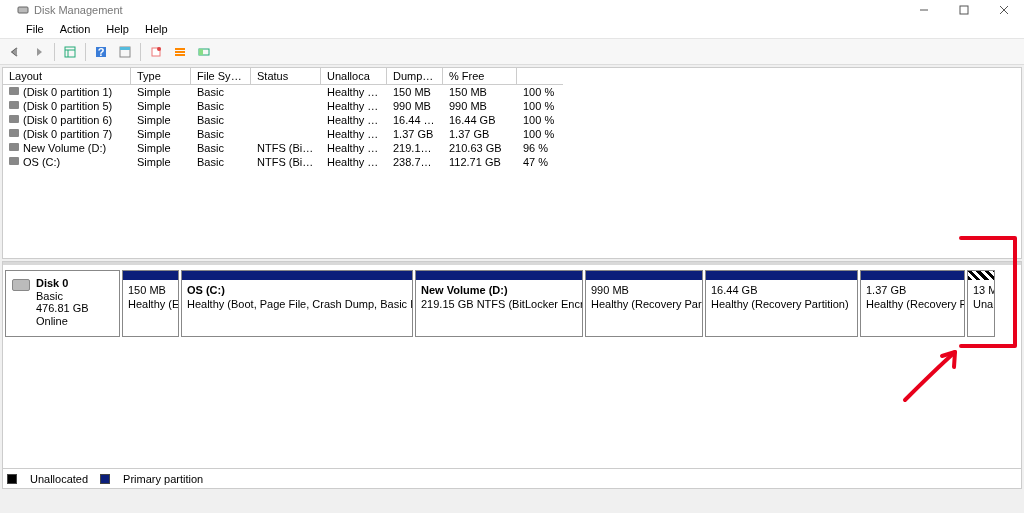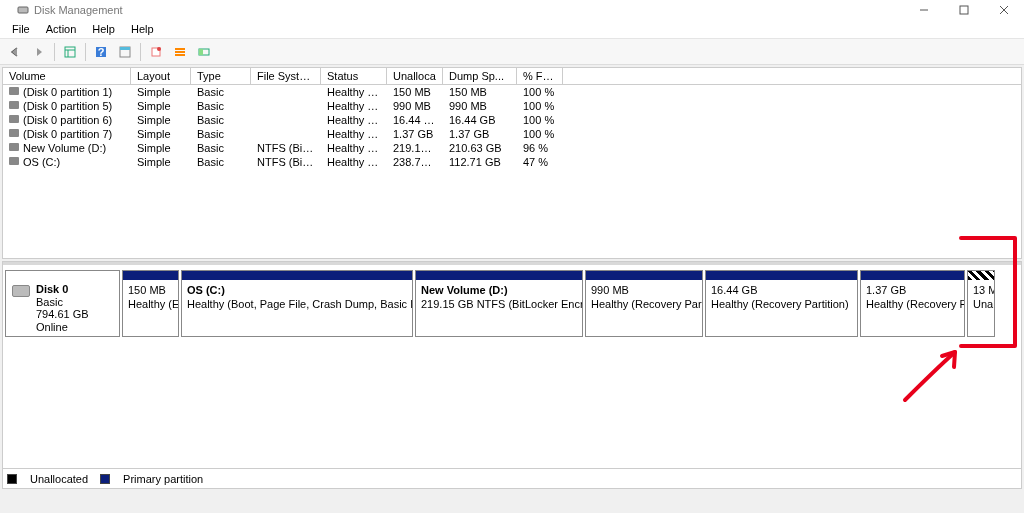--- a/index.html
+++ b/index.html
@@ -6,41 +6,41 @@
   body { width: 1024px; height: 513px; background: #f0f0f0; overflow: hidden; position: relative; }
 
   
   .titlebar { height: 20px; background: #fff; display: flex; align-items: center; padding-left: 16px; color: #777; }
   .titlebar .icon { width: 14px; height: 14px; margin-right: 4px; display: inline-flex; align-items: center; justify-content: center; }
   .titlebar-spacer { flex: 1; }
   .titlebtn { width: 40px; height: 20px; display: flex; align-items: center; justify-content: center; color: #555; }
   .titlebtn svg { stroke: #555; }
 
   
-  .menubar { height: 19px; background: #fff; display: flex; align-items: center; padding-left: 4px; border-bottom: 1px solid #e5e5e5; }
+  .menubar { height: 19px; background: #fff; display: flex; align-items: center; padding-left: 18px; border-bottom: 1px solid #e5e5e5; }
   .menuitem { padding: 2px 8px; }
 
   
   .toolbar { height: 26px; background: #f7f7f7; display: flex; align-items: center; padding: 2px 4px; gap: 2px; border-bottom: 1px solid #ddd; }
   .tb-btn { width: 22px; height: 22px; display: flex; align-items: center; justify-content: center; border: 1px solid transparent; }
   .tb-sep { width: 1px; height: 18px; background: #ccc; margin: 0 2px; }
 
   
   .volpane { background: #fff; border: 1px solid #ccc; margin: 2px; height: 192px; overflow: hidden; }
   .vhead, .vrow { display: grid; grid-template-columns: 128px 60px 60px 70px 66px 56px 74px 46px 1fr; }
   .vhead > div { border: 1px solid #ccc; border-top: none; border-left: none; padding: 2px 6px; background: #fff; font-weight: normal; position: relative; white-space: nowrap; overflow: hidden; text-overflow: ellipsis; }
   .vhead > div:last-child { border-right: none; }
   .vrow > div { padding: 1px 6px; white-space: nowrap; overflow: hidden; text-overflow: ellipsis; }
   .vrow .vol-icon { display: inline-block; width: 10px; height: 8px; background: #888; margin-right: 4px; border-radius: 1px; position: relative; top: -1px; }
 
   
   .gpane { background: #fff; border: 1px solid #ccc; margin: 0 2px 2px 2px; height: 228px; display: flex; flex-direction: column; }
   .gtop-line { height: 3px; background: #d9d9d9; }
   .diskrow { display: flex; height: 77px; padding: 5px 2px; gap: 2px; }
-  .diskhdr { width: 115px; border: 1px solid #888; display: flex; padding: 12px 6px; gap: 6px; background: #fff; }
+  .diskhdr { width: 115px; border: 1px solid #888; display: flex; padding: 6px 6px; gap: 6px; background: #fff; }
   .disk-icon { width: 18px; height: 12px; background: #bbb; border: 1px solid #888; border-radius: 2px; flex-shrink: 0; margin-top: 2px; }
   .diskhdrtxt { display: flex; flex-direction: column; line-height: 1.15; }
   .diskhdrtxt .dname { font-weight: bold; }
   .partitions { flex: 1; display: flex; gap: 2px; }
   .part { border: 1px solid #888; display: flex; flex-direction: column; background: #fff; overflow: hidden; }
   .part-bar { height: 9px; background: #0b1e7a; flex-shrink: 0; }
   .part-bar.unalloc { background: repeating-linear-gradient(45deg,#000 0,#000 3px,#fff 3px,#fff 6px); }
   .part-body { padding: 3px 5px; line-height: 1.3; overflow: hidden; }
   .part-body .pname { font-weight: bold; white-space: nowrap; }
   .part-body .psub { white-space: nowrap; }
@@ -142,21 +142,20 @@
   <div class="tb-btn">
       <svg width="14" height="14">
         <rect x="2" y="4" width="10" height="6" fill="none" stroke="#2a7"></rect>
         <rect x="2" y="4" width="4" height="6" fill="#8d8"></rect>
       </svg>
     </div>
 </div>
 
 <div class="volpane">
   <div class="vhead">
-    <div>Volume</div>
     <div>Layout</div>
     <div>Type</div>
     <div>File System</div>
     <div>Status</div>
     <div>Unalloca</div>
     <div>Dump Sp...</div>
     <div>% Free</div>
     <div></div>
   </div>
   <div id="vbody">
@@ -230,21 +229,21 @@
 </div>
 
 <div class="gpane">
   <div class="gtop-line"></div>
   <div class="diskrow">
     <div class="diskhdr">
       <span class="disk-icon"></span>
       <div class="diskhdrtxt">
         <span class="dname">Disk 0</span>
         <span>Basic</span>
-        <span>794.61 GB</span>
+        <span>476.81 GB</span>
         <span>Online</span>
       </div>
     </div>
     <div class="partitions" id="parts">
         <div class="part" style="width: 57px;">
           <div class="part-bar"></div>
           <div class="part-body">
             <div class="psub">150 MB</div>
             <div class="psub">Healthy (EFI Syst</div>
           </div>

